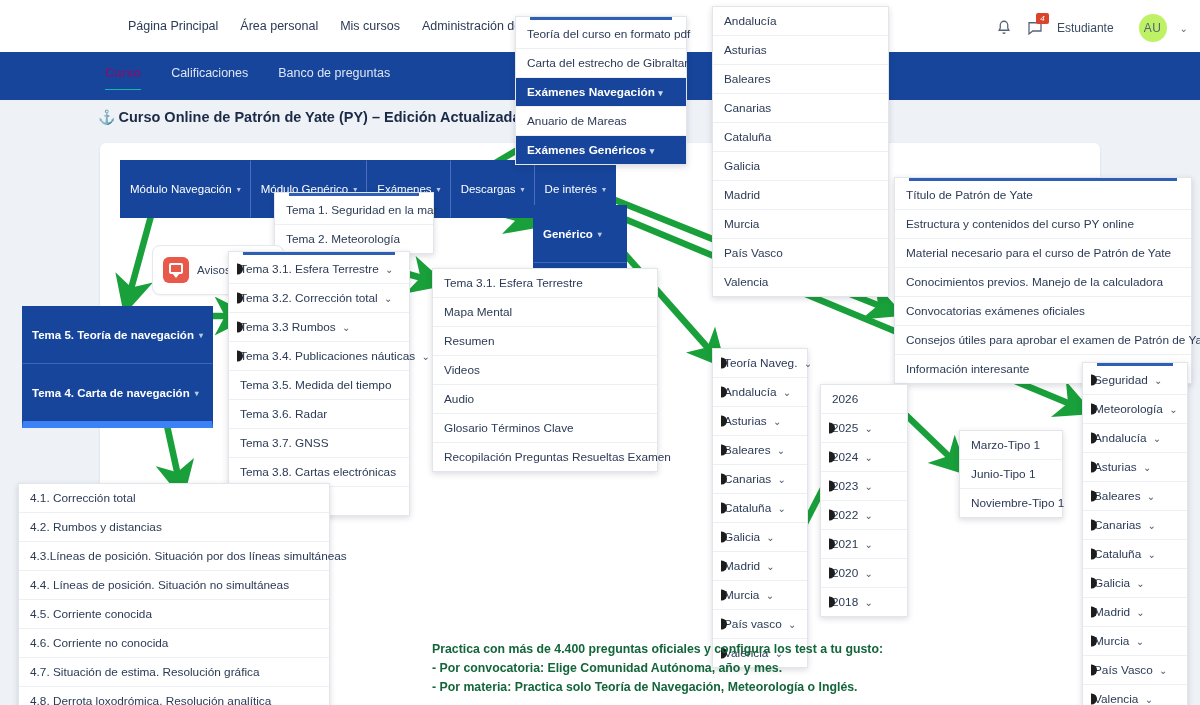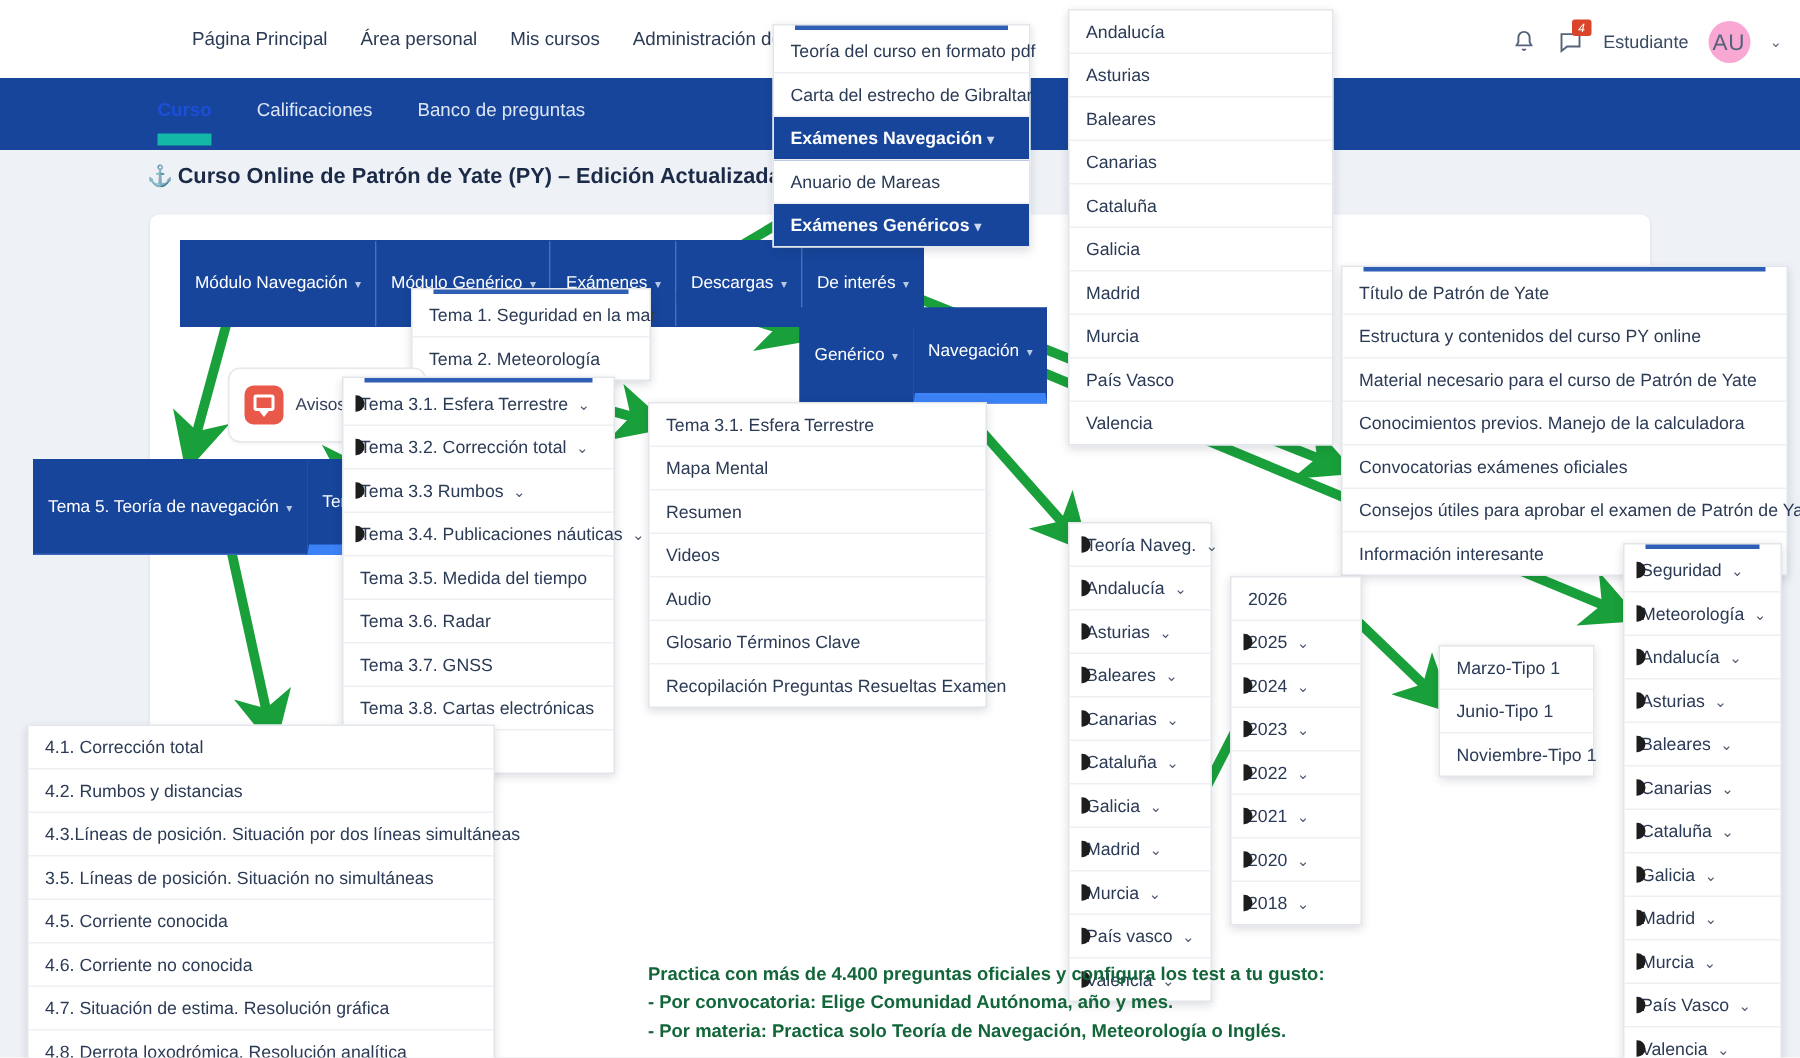--- a/index.html
+++ b/index.html
@@ -14,28 +14,28 @@
 
   
   .topbar{position:absolute;left:0;top:0;width:1200px;height:52px;background:#ffffff;}
   .topnav{position:absolute;left:128px;top:19px;display:flex;gap:22px;font-size:12.5px;color:#2b3a55;}
   .topnav span{white-space:nowrap;cursor:pointer;}
   .topright{position:absolute;right:12px;top:14px;display:flex;align-items:center;gap:13px;}
   .ic-bell,.ic-msg{position:relative;width:18px;height:18px;display:inline-block;}
   .badge{position:absolute;left:10px;top:-6px;background:#d9442b;color:#fff;font-size:8px;
          line-height:11px;min-width:11px;height:11px;border-radius:2px;text-align:center;padding:0 1px;}
   .role{font-size:12px;color:#3a4a63;}
-  .avatar{width:28px;height:28px;border-radius:50%;background:#f9a8d4;color:#55637a;
-          font-size:15px;display:flex;align-items:center;justify-content:center;letter-spacing:.5px;}
+  .avatar{width:28px;height:28px;border-radius:50%;background:#bef264;color:#55637a;
+          font-size:12px;display:flex;align-items:center;justify-content:center;letter-spacing:.5px;margin-left:12px;}
   .chev-sm{font-size:10px;color:#5a6a82;}
 
   .bluebar{position:absolute;left:0;top:52px;width:1200px;height:48px;background:#16459b;}
   .bluetabs{position:absolute;left:105px;top:66px;display:flex;gap:30px;font-size:12.5px;color:#dde6f5;}
   .bluetabs .tab{padding-bottom:9px;cursor:pointer;white-space:nowrap;}
-  .bluetabs .tab.active{color:#1d4ed8;font-weight:bold;border-bottom:8px solid #14b8a6;}
+  .bluetabs .tab.active{color:#701a75;font-weight:bold;border-bottom:1px solid #14b8a6;}
 
   .pagetitle{position:absolute;left:98px;top:109px;font-size:14.5px;font-weight:bold;color:#1b2a46;white-space:nowrap;}
   .anchor-icon{font-size:14px;margin-right:3px;}
 
   
   .card{position:absolute;left:100px;top:143px;width:1000px;height:562px;background:#fff;
         border-radius:6px;box-shadow:0 1px 3px rgba(30,40,60,.09);}
 
   
   .btn{background:#16459b;color:#fff;font-size:11.5px;padding:22px 9px;white-space:nowrap;
@@ -56,21 +56,21 @@
   
   .bl{position:relative;padding-left:24px;}
   .bl:before{content:"";position:absolute;left:8px;top:50%;transform:translateY(-50%);
              width:6px;height:11px;background:#1d1d1d;border-radius:0 6px 6px 0;}
 
   
   .toolbar{position:absolute;left:120px;top:160px;display:flex;}
   .toolbar .btn{border-right:1px solid #4a6fc0;}
   .toolbar .btn:last-child{border-right:1px solid #16459b;}
 
-  .stacked{position:absolute;display:flex;flex-direction:row;}
+  .stacked{position:absolute;display:flex;flex-direction:column;font-weight:bold;}
   .stacked .btn{border-bottom:1px solid #3b67bb;}
   .stacked .btn:last-child{border-bottom:7px solid #3b82f6;}
 
   
   .avisos{position:absolute;left:152px;top:245px;width:120px;height:48px;background:#fff;
           border:1px solid #e6e8ec;border-radius:8px;display:flex;align-items:center;gap:8px;padding-left:10px;
           box-shadow:0 1px 2px rgba(30,40,60,.06);}
   .forum-ic{width:26px;height:26px;border-radius:6px;background:#e8594a;position:relative;flex:none;}
   .forum-ic:before{content:"";position:absolute;left:6px;top:6px;width:14px;height:11px;border:2px solid #fff;border-radius:2px;box-sizing:border-box;}
   .forum-ic:after{content:"";position:absolute;left:9px;top:16px;border-left:4px solid transparent;
@@ -289,21 +289,21 @@
     <div class="row">Videos</div>
     <div class="row">Audio</div>
     <div class="row">Glosario Términos Clave</div>
     <div class="row">Recopilación Preguntas Resueltas Examen</div>
   </div>
 
   <div class="panel" style="left:18px;top:483px;width:310px;">
     <div class="row">4.1. Corrección total</div>
     <div class="row">4.2. Rumbos y distancias</div>
     <div class="row">4.3.Líneas de posición. Situación por dos líneas simultáneas</div>
-    <div class="row">3.5. Líneas de posición. Situación no simultáneas</div>
+    <div class="row">4.4. Líneas de posición. Situación no simultáneas</div>
     <div class="row">4.5. Corriente conocida</div>
     <div class="row">4.6. Corriente no conocida</div>
     <div class="row">4.7. Situación de estima. Resolución gráfica</div>
     <div class="row">4.8. Derrota loxodrómica. Resolución analítica</div>
 
   </div>
 
   <div class="panel" style="left:712px;top:348px;width:94px;">
     <div class="row bl">
       <span>Teoría Naveg.</span>

